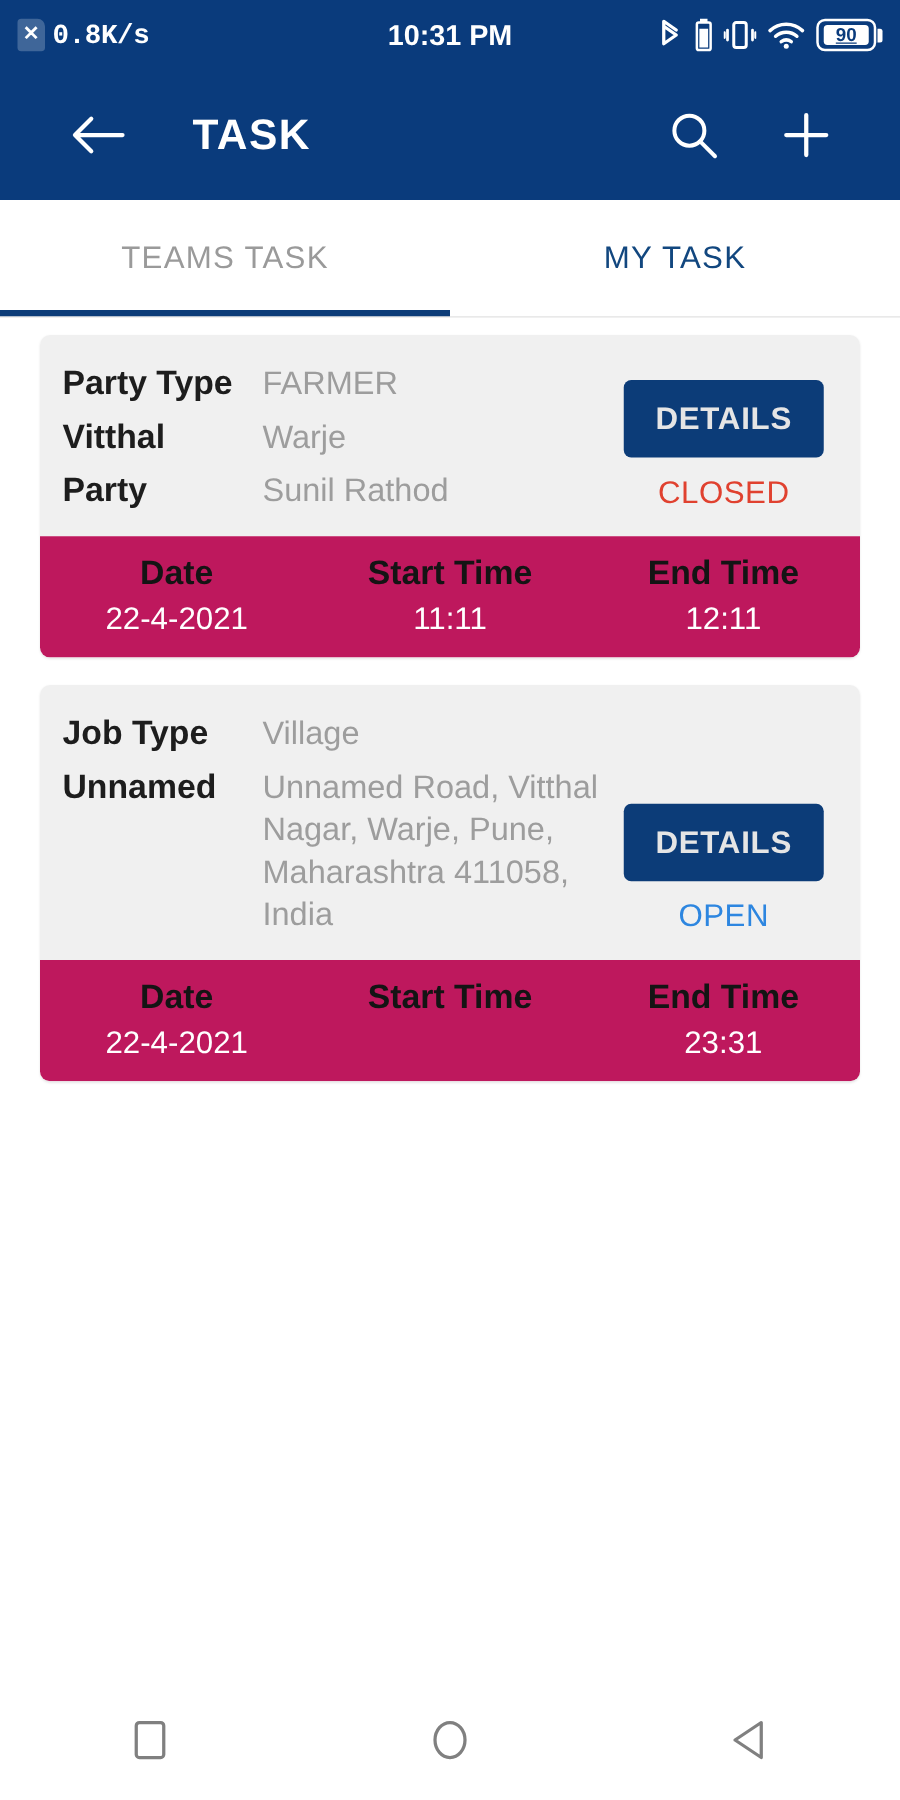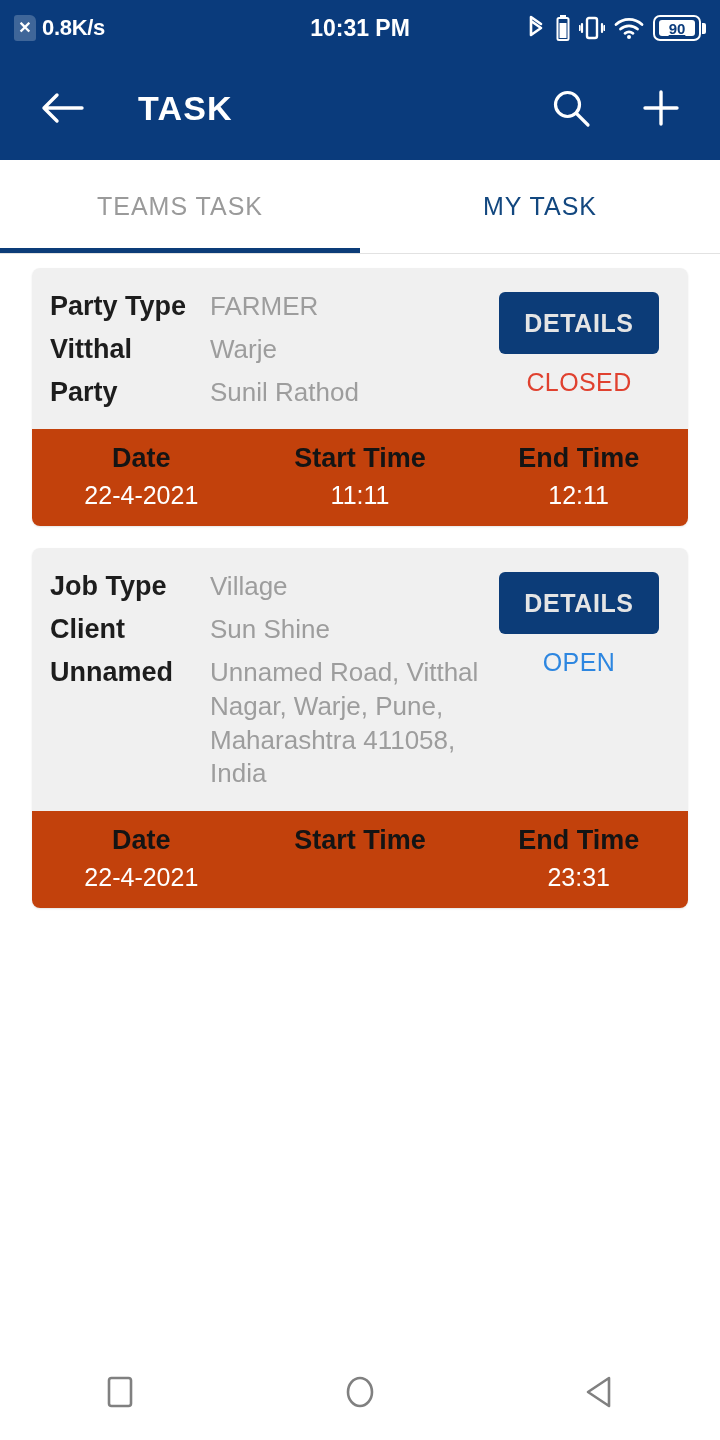--- a/index.html
+++ b/index.html
@@ -16,21 +16,21 @@
     height:56px; background:#0a3b7c;
     display:flex; align-items:center; position:relative;
     padding:0 14px;
   }
   .sb-left{ display:flex; align-items:center; gap:6px; }
   .sim-icon{
     width:22px; height:26px; background:#3f6699; border-radius:3px 6px 3px 3px;
     display:flex; align-items:center; justify-content:center;
     color:#ffffff; font-size:16px; font-weight:bold; line-height:1;
   }
-  .net-speed{ color:#ffffff; font-size:22px; font-weight:bold; letter-spacing:-.3px; }
+  .net-speed{ color:#ffffff; font-size:22px; font-weight:bold; letter-spacing:-.3px;font-family:Liberation Mono, monospace; }
   .sb-clock{
     position:absolute; left:0; right:0; text-align:center;
     color:#ffffff; font-size:23px; font-weight:bold; pointer-events:none;
   }
   .sb-right{
     margin-left:auto; display:flex; align-items:center; gap:9px; z-index:2;
   }
   .sb-right svg{ display:block; }
   .batt{
     display:flex; align-items:center;
@@ -42,21 +42,21 @@
   .batt-fill{
     width:36px; height:16px; background:#ffffff; border-radius:3px;
     color:#0a3b7c; font-size:15px; font-weight:bold;
     display:flex; align-items:center; justify-content:center; line-height:1;text-decoration:underline;
   }
   .batt-cap{ width:4px; height:11px; background:#ffffff; border-radius:0 2px 2px 0; margin-left:1px;}
 
   
   .app-bar{
     height:104px; background:#0a3b7c;
-    display:flex; align-items:center; padding:0 36px;
+    display:flex; align-items:center; padding:0 52px;
   }
   .ab-back{ width:52px; height:52px; display:flex; align-items:center; justify-content:center; cursor:pointer;}
   .ab-title{
     color:#ffffff; font-size:34px; font-weight:bold; letter-spacing:1.2px;
     margin-left:50px;
   }
   .ab-actions{ margin-left:auto; display:flex; align-items:center; gap:44px; }
   .ab-icon{ width:46px; height:46px; display:flex; align-items:center; justify-content:center; cursor:pointer;}
 
   
@@ -75,21 +75,21 @@
   }
 
   
   .content{ padding:14px 32px 0 32px; background:#ffffff; }
   .card{
     border-radius:8px; overflow:hidden; margin-bottom:22px;
     box-shadow:0 1px 2px rgba(0,0,0,.10);
   }
   .card-top{
     background:#f0f0f0; padding:22px 18px 20px 18px;
-    display:flex; align-items:flex-start;
+    display:flex; align-items:flex-end;
   }
   .fields{ flex:1; min-width:0; }
   .field-row{ display:flex; align-items:baseline; margin-bottom:9px; }
   .field-row:last-child{ margin-bottom:0; }
   .f-label{
     font-size:27px; font-weight:bold; color:#1d1d1d; white-space:nowrap;
     min-width:146px;
   }
   .f-value{
     font-size:26px; color:#9d9d9d; margin-left:14px; line-height:1.30;
@@ -100,21 +100,21 @@
   }
   .details-btn{
     width:160px; height:62px; background:#0c3c78; border:none; border-radius:6px;
     color:#e5e5e5; font-size:25px; font-weight:bold; letter-spacing:.6px;
     cursor:pointer; font-family:"Liberation Sans", sans-serif;
     display:flex; align-items:center; justify-content:center;
   }
   .status-text{ font-size:25px; margin-top:14px; letter-spacing:.4px; }
 
   .card-bottom{
-    background:#c2410c; display:flex; padding:14px 0 16px 0;
+    background:#be185d; display:flex; padding:14px 0 16px 0;
   }
   .dcol{ flex:1; text-align:center; }
   .dcol-head{ font-size:27px; font-weight:bold; color:#141414; }
   .dcol-val{ font-size:25px; color:#ffffff; margin-top:7px; }
 
   
   .nav-bar{
     position:absolute; left:0; bottom:0; width:720px; height:96px;
     background:#ffffff; display:flex; align-items:center;
   }
@@ -235,24 +235,20 @@
     </div>
 
     <div class="card">
       <div class="card-top">
         <div class="fields">
           <div class="field-row">
             <span class="f-label">Job Type</span>
             <span class="f-value">Village</span>
           </div>
           <div class="field-row">
-            <span class="f-label">Client</span>
-            <span class="f-value">Sun Shine</span>
-          </div>
-          <div class="field-row">
             <span class="f-label">Unnamed</span>
             <span class="f-value">Unnamed Road, Vitthal Nagar, Warje, Pune, Maharashtra 411058, India</span>
           </div>
         </div>
         <div class="card-actions">
           <button class="details-btn">DETAILS</button>
           <span class="status-text" style="color:#2d86e0">OPEN</span>
         </div>
       </div>
       <div class="card-bottom">

